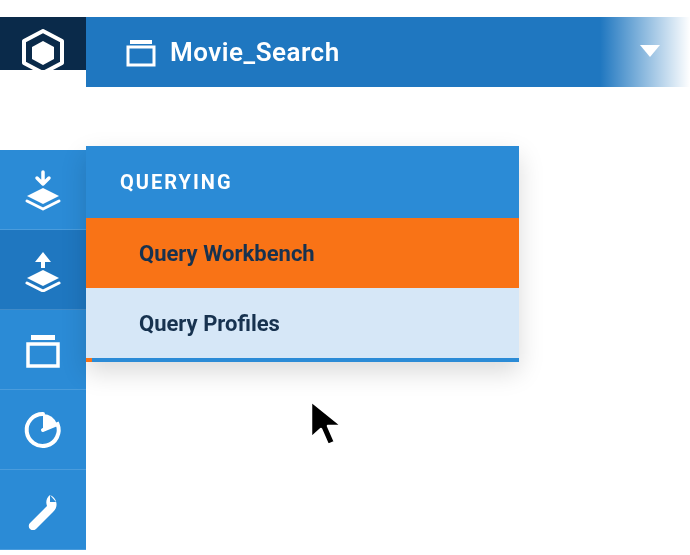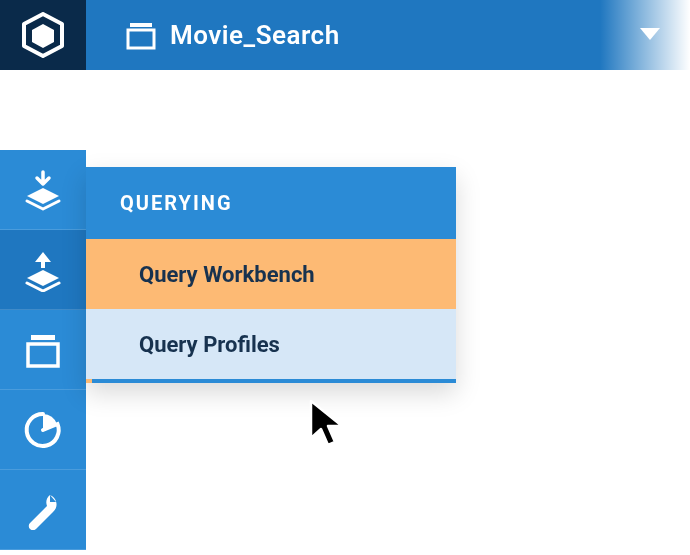--- a/index.html
+++ b/index.html
@@ -9,20 +9,21 @@
     font-family: -apple-system, BlinkMacSystemFont, "Segoe UI", Roboto, Helvetica, Arial, sans-serif;
     background: #ffffff;
     position: relative;
     overflow: hidden;
   }
 
   
   .top-bar {
     display: flex;
     height: 70px;
+    margin-top: 17px;
   }
   .logo-cell {
     width: 86px;
     height: 70px;
     background: #0a2a4a;
     display: flex;
     align-items: center;
     justify-content: center;
   }
   .app-title-cell {
@@ -80,23 +81,23 @@
     cursor: default;
   }
   .sidebar-item.active {
     background: #1f77c0;
   }
 
   
   .flyout {
     position: absolute;
     left: 86px;
-    top: 167px;
-    width: 370px;
-    background: #fdba74;
+    top: 146px;
+    width: 433px;
+    background: #f97316;
     box-shadow: 0 10px 24px rgba(0,0,0,0.15);
   }
   .flyout-header {
     height: 72px;
     background: #2b8bd6;
     color: #ffffff;
     display: flex;
     align-items: center;
     padding-left: 34px;
     font-size: 20px;

